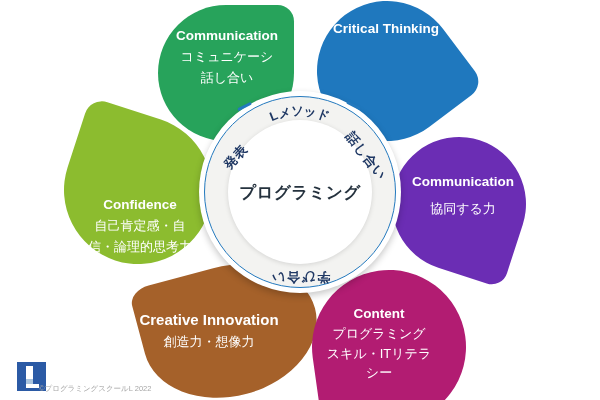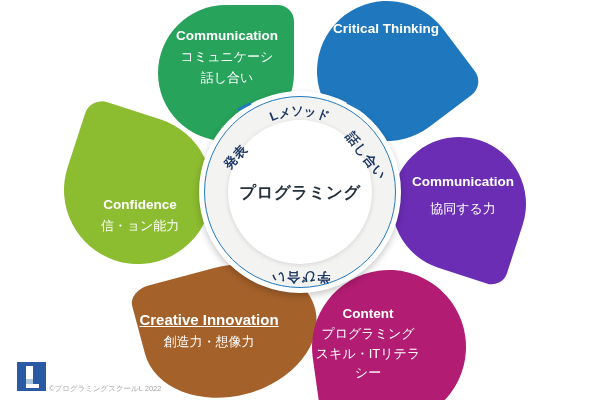--- a/index.html
+++ b/index.html
@@ -17,22 +17,22 @@
   .p-cont{left:312px;top:270px;width:154px;height:154px;border-radius:50% 50% 50% 12%;transform:rotate(-8deg);}
 
   
   .ptext{position:absolute;text-align:center;color:#fff;transform:translateX(-50%);white-space:nowrap;}
   .ptitle{font-weight:bold;font-size:13.5px;}
   .pjp{font-size:13px;line-height:1.6;margin-top:4px;}
   .t-comm{left:227px;top:28px;}
   .t-crit{left:386px;top:21px;}
   .t-conf{left:140px;top:158px;margin-top:39px;}
   .t-coll{left:463px;top:174px;}  .t-coll .pjp{margin-top:10px;}
-  .t-crea{left:209px;top:311px;}  .t-crea .ptitle{font-size:15px;text-decoration:underline;} .t-crea .pjp{font-size:13px;}
-  .t-cont{left:368px;top:306px;}  .t-cont .pjp{line-height:1.5;margin-top:3px;}
+  .t-crea{left:209px;top:311px;}  .t-crea .ptitle{font-size:15px;} .t-crea .pjp{font-size:13px;}
+  .t-cont{left:379px;top:306px;}  .t-cont .pjp{line-height:1.5;margin-top:3px;}
 
   
   .circle-outer{position:absolute;left:199px;top:91px;width:202px;height:202px;border-radius:50%;
                 background:#fff;box-shadow:0 3px 7px rgba(0,0,0,.22);}
   .circle-ring{position:absolute;left:204px;top:96px;width:192px;height:192px;border-radius:50%;
                border:1.5px solid var(--ring-blue,#2379BE);background:#f3f3f1;box-sizing:border-box;}
   .circle-inner{position:absolute;left:228px;top:120px;width:144px;height:144px;border-radius:50%;
                 background:#fff;box-shadow:0 1px 5px rgba(0,0,0,.13);}
   .center-label{position:absolute;left:300px;top:193px;transform:translate(-50%,-50%);
                 font-size:16.5px;font-weight:600;color:#25323e;letter-spacing:.5px;white-space:nowrap;}
@@ -55,21 +55,21 @@
               letter-spacing:1px;white-space:nowrap;}
   .rl-left{left:236px;top:157px;transform:translate(-50%,-50%) rotate(-48deg);}
   .rl-right{left:366px;top:156px;transform:translate(-50%,-50%) rotate(52deg);}
   .rl-bottom{left:300px;top:277px;transform:translate(-50%,-50%) rotate(180deg);letter-spacing:2px;}
 
   
   .logo{position:absolute;left:17px;top:362px;width:29px;height:29px;background:var(--logo-blue,#2B5AA5);}
   .logo-v{position:absolute;left:9px;top:4px;width:7px;height:13px;background:#fff;}
   .logo-acc{position:absolute;left:9px;top:17px;width:7px;height:5px;background:#aac4de;}
   .logo-h{position:absolute;left:9px;top:22px;width:13px;height:4px;background:#fff;}
-  .copyright{position:absolute;left:49px;top:384px;font-size:7.5px;color:#a6a6a6;white-space:nowrap;}
+  .copyright{position:absolute;left:39px;top:384px;font-size:7.5px;color:#a6a6a6;white-space:nowrap;}
 </style>
 </head>
 <body>
 
 <div class="stage">
 
   <div class="petal p-comm" style="background: rgb(39, 163, 91);"></div>
   <div class="petal p-crit" style="background: rgb(31, 120, 190);"></div>
   <div class="petal p-conf" style="background: rgb(140, 188, 47);"></div>
   <div class="petal p-coll" style="background: rgb(107, 45, 180);"></div>
@@ -82,21 +82,22 @@
       <div>コミュニケーシ</div>
       <div>話し合い</div>
     </div>
   </div>
   <div class="ptext t-crit">
     <div class="ptitle">Critical Thinking</div>
   </div>
   <div class="ptext t-conf">
     <div class="ptitle">Confidence</div>
     <div class="pjp">
-      <div>信・ョン能力</div>
+      <div>自己肯定感・自</div>
+      <div>信・論理的思考力</div>
     </div>
   </div>
   <div class="ptext t-coll">
     <div class="ptitle">Communication</div>
     <div class="pjp">
       <div>協同する力</div>
     </div>
   </div>
   <div class="ptext t-crea">
     <div class="ptitle">Creative Innovation</div>

